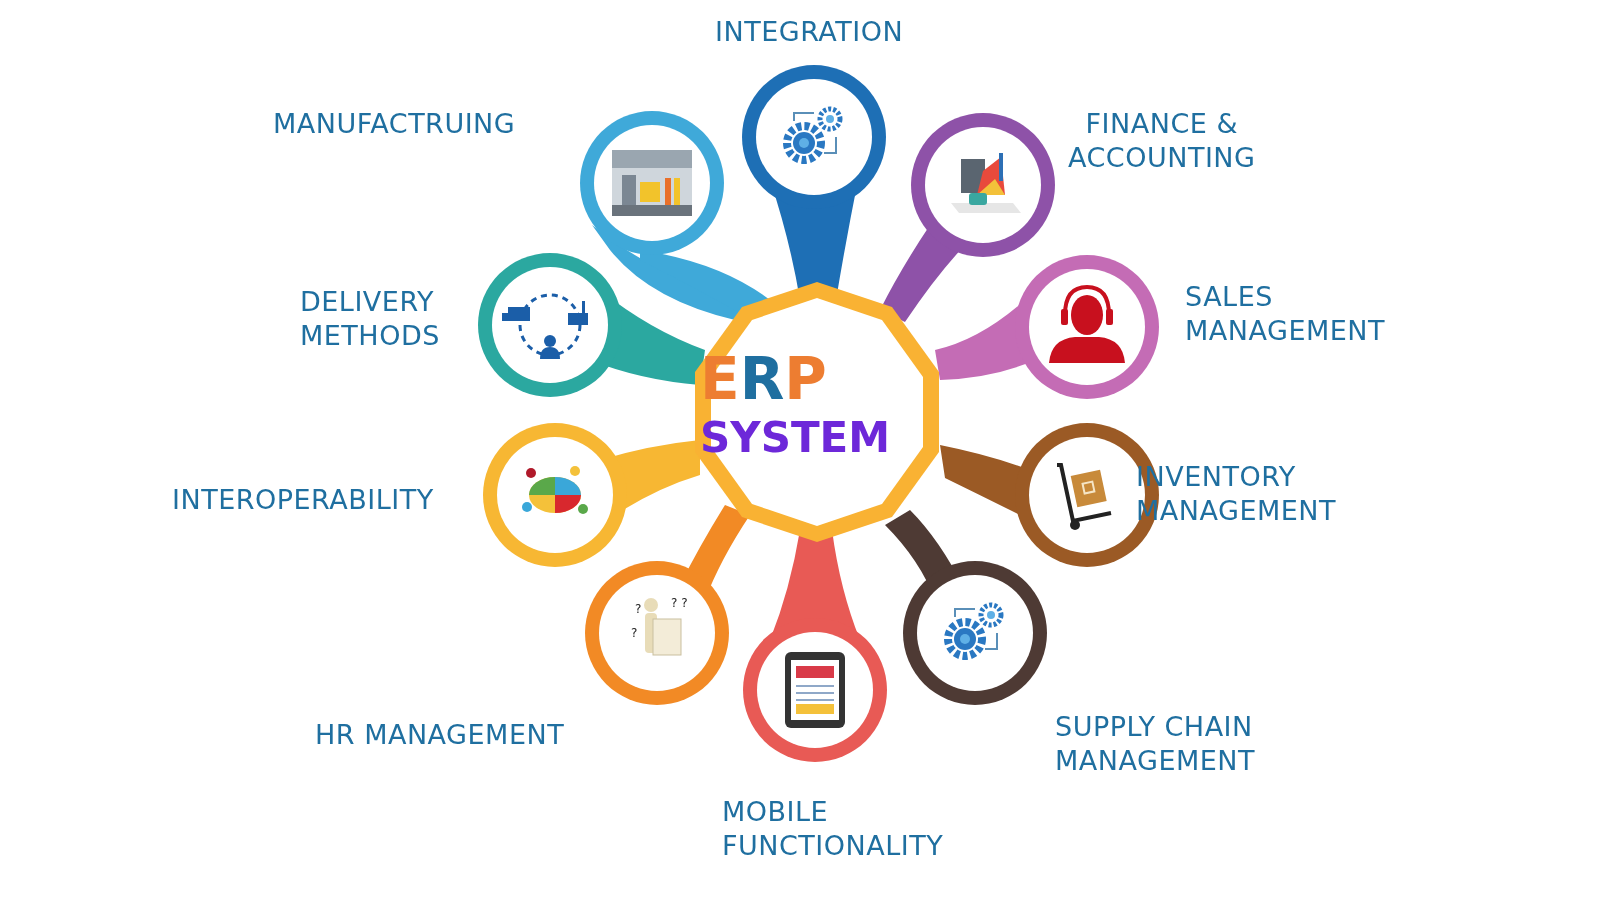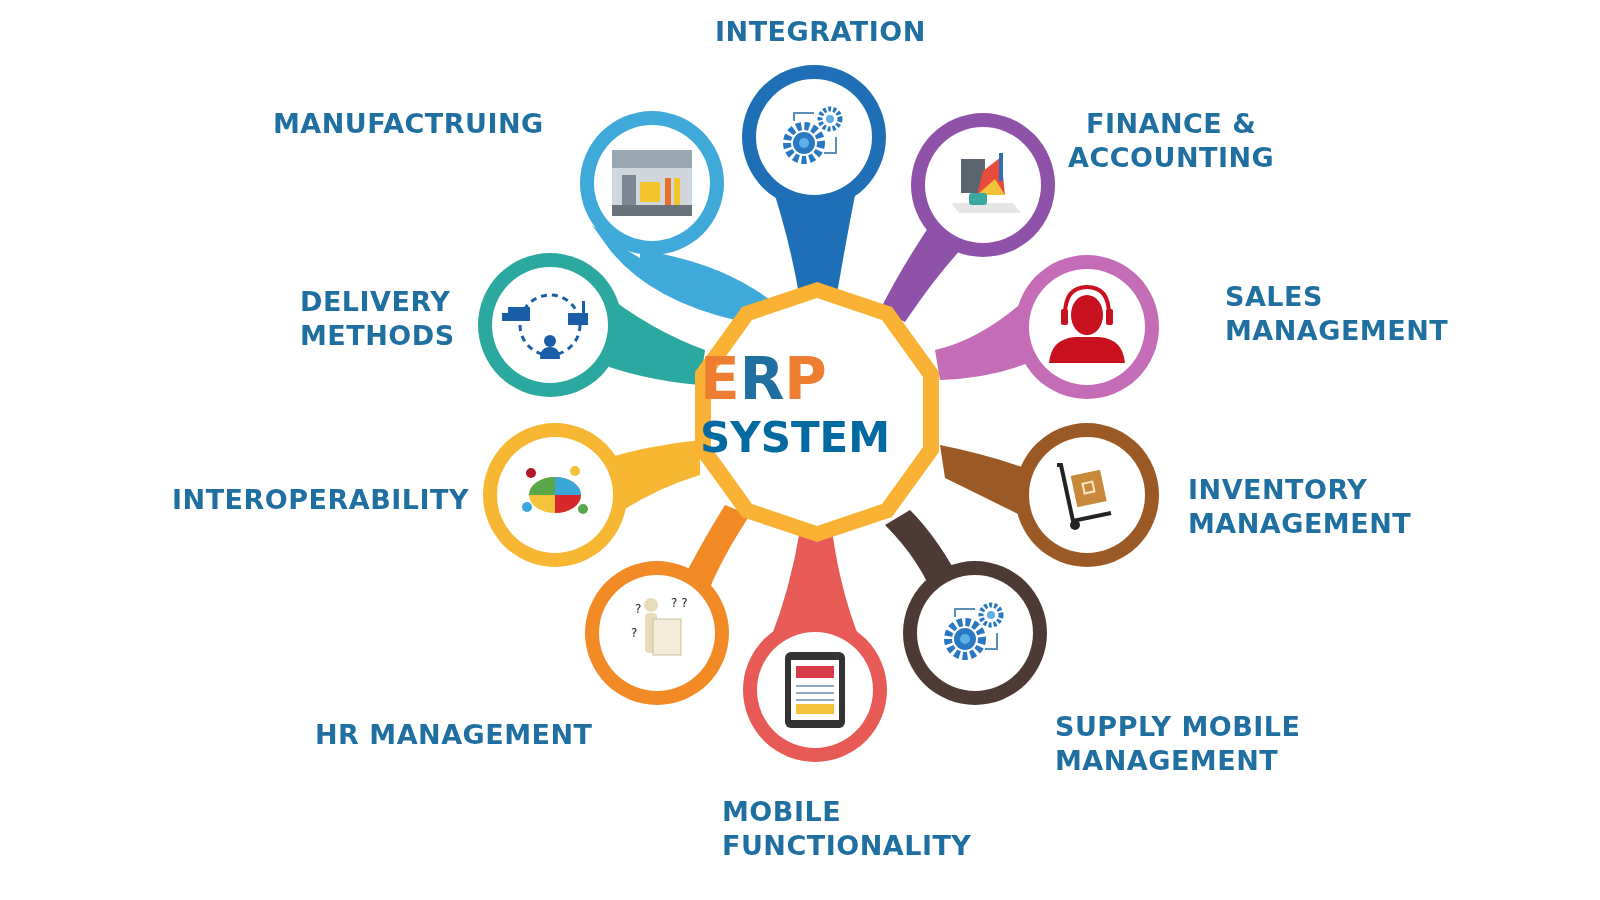--- a/index.html
+++ b/index.html
@@ -1,22 +1,22 @@
 <!DOCTYPE html>
 <html><head>
 <meta charset="utf-8">
 <style>
   html, body { margin:0; padding:0; background:#ffffff; }
   body { width:1600px; height:900px; position:relative; overflow:hidden; font-family:"DejaVu Sans", sans-serif; }
   #diagram { position:absolute; left:0; top:0; width:1600px; height:900px; }
-  .label { position:absolute; color:#1f6fa0; font-weight:bold; font-size:27px; line-height:34px; letter-spacing:0.5px; white-space:pre-line; font-family:"DejaVu Sans", sans-serif; }
+  .label { position:absolute; color:#1f6fa0; font-weight:normal; font-size:27px; line-height:34px; letter-spacing:0.5px; white-space:pre-line; font-family:"DejaVu Sans", sans-serif; }
   .center-title { position:absolute; left:700px; top:345px; width:235px; text-align:left; font-weight:bold; font-family:"DejaVu Sans", sans-serif; }
   .center-title .erp { font-size:58px; line-height:68px; color:#ed7d31; }
   .center-title .erp .r { color:#1f6fa0; }
-  .center-title .sys { font-size:42px; line-height:50px; color:#0369a1; }
+  .center-title .sys { font-size:42px; line-height:50px; color:#6d28d9; }
 </style>
 </head>
 <body>
 
 <svg id="diagram" width="1600" height="900" viewBox="0 0 1600 900" xmlns="http://www.w3.org/2000/svg">
 
   <g>
     <path d="M 592 225 Q 660 280 760 308 L 735 320 Q 650 300 610 250 Z" fill="#3fa9d9"></path>
     <path d="M 640 250 Q 720 262 770 300 L 748 318 Q 700 290 640 260 Z" fill="#3fa9d9"></path>
     <circle cx="652" cy="183" r="72" fill="#3fa9d9"></circle>
@@ -168,25 +168,25 @@
 </svg>
 
 <div class="center-title">
   <div class="erp"><span>E</span><span class="r">R</span><span>P</span></div>
   <div class="sys">SYSTEM</div>
 </div>
 
 <div class="label" style="left:715px; top:15px;">INTEGRATION</div>
 <div class="label" style="left:1068px; top:107px;text-align:center;">FINANCE &amp;
 ACCOUNTING</div>
-<div class="label" style="left:1185px; top:280px;margin-left:40px;">SALES
+<div class="label" style="left:1185px; top:280px;">SALES
 MANAGEMENT</div>
-<div class="label" style="left:1188px; top:460px;margin-top:13px;">INVENTORY
+<div class="label" style="left:1136px; top:460px;">INVENTORY
 MANAGEMENT</div>
-<div class="label" style="left:1055px; top:710px;">SUPPLY MOBILE
+<div class="label" style="left:1055px; top:710px;">SUPPLY CHAIN
 MANAGEMENT</div>
 <div class="label" style="left:722px; top:795px;">MOBILE
 FUNCTIONALITY</div>
 <div class="label" style="left:315px; top:718px;text-align:right;">HR MANAGEMENT</div>
 <div class="label" style="left:172px; top:483px;">INTEROPERABILITY</div>
 <div class="label" style="left:300px; top:285px;">DELIVERY
 METHODS</div>
 <div class="label" style="left:273px; top:107px;">MANUFACTRUING</div>
 
 </body></html>

